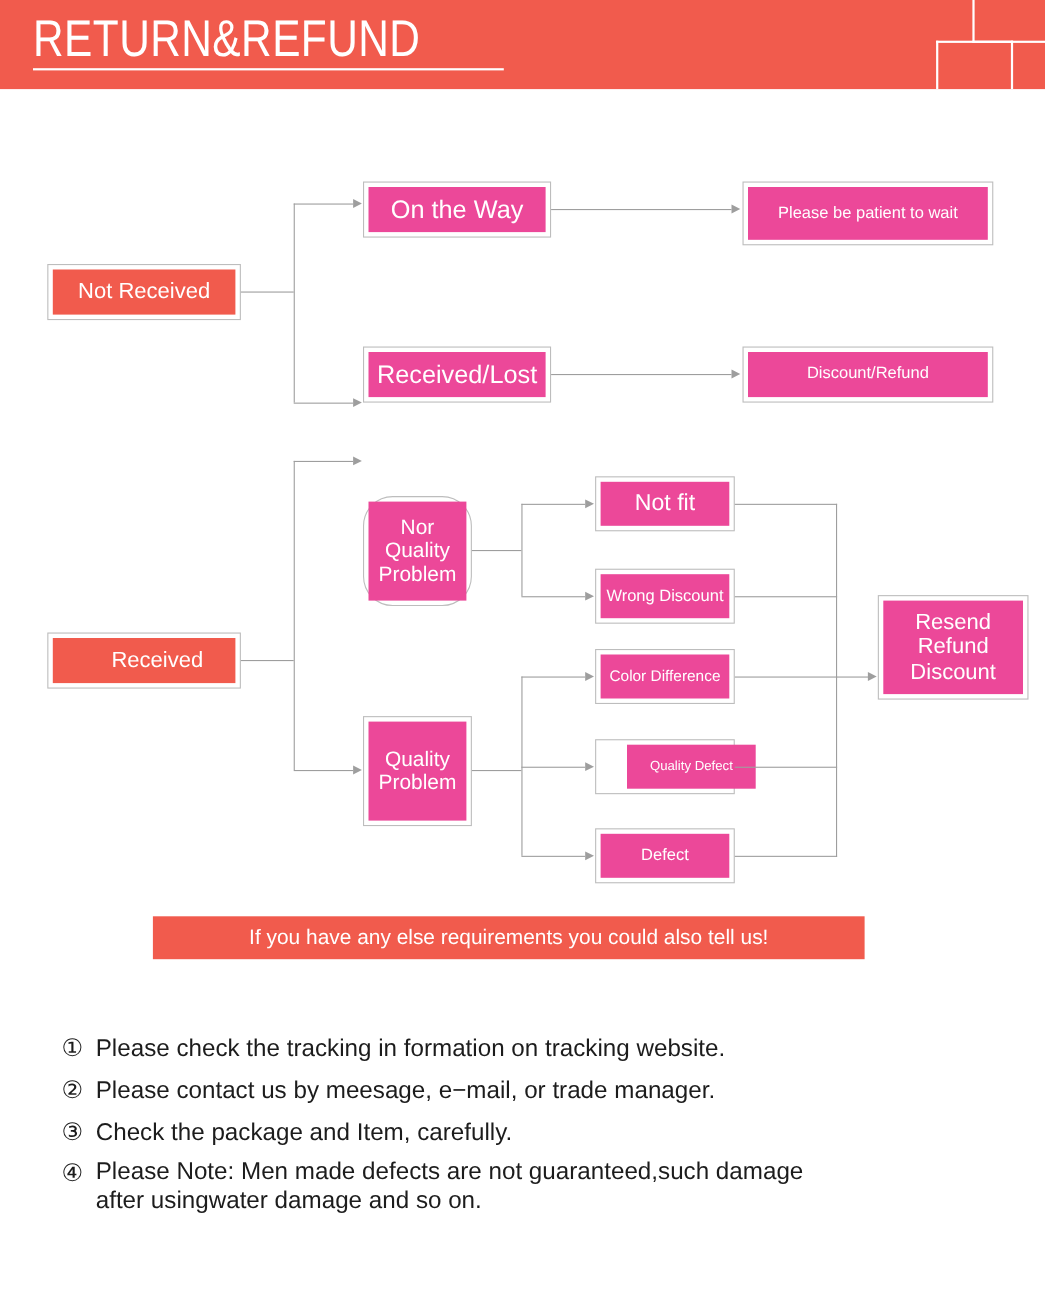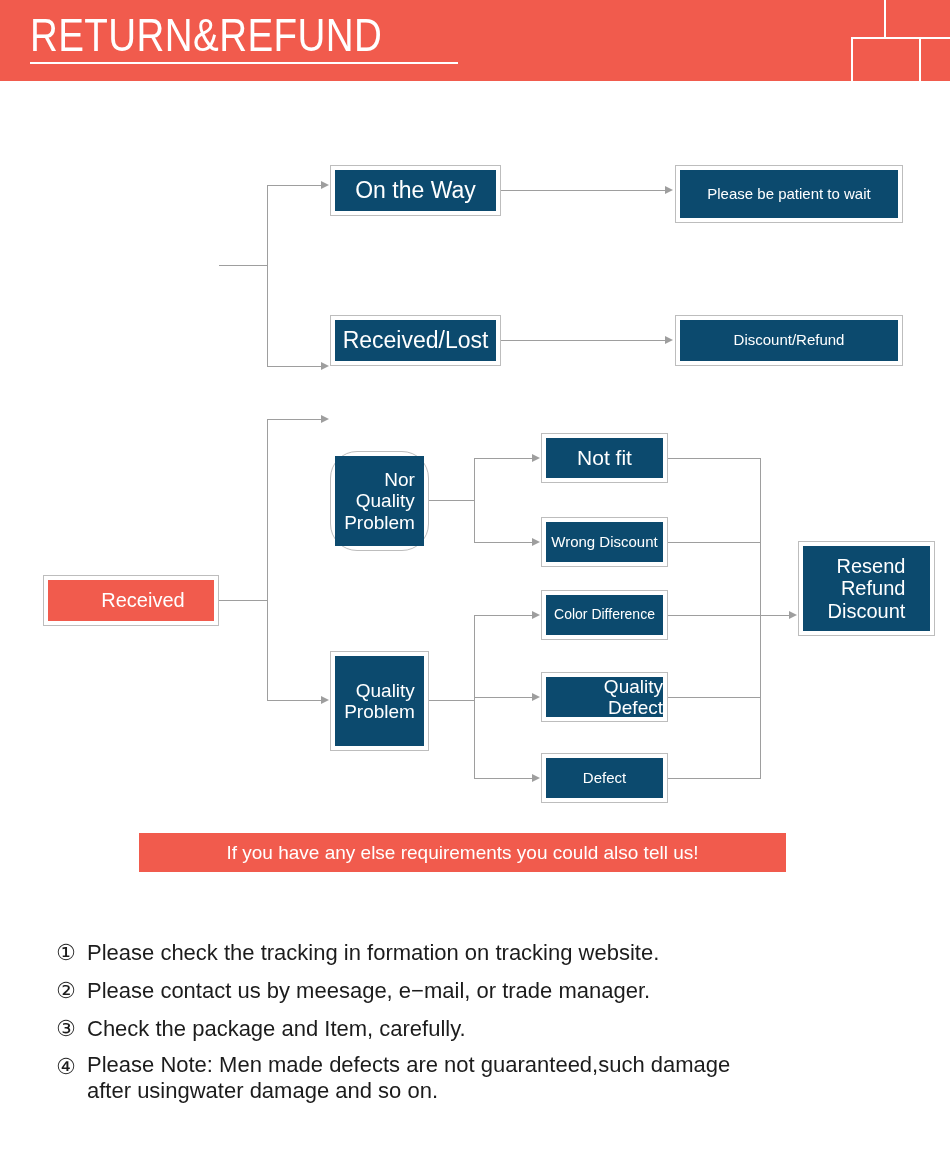--- a/index.html
+++ b/index.html
@@ -46,21 +46,21 @@
     padding:4px;
   }
   .node-inner{
     width:100%;height:100%;box-sizing:border-box;
     display:flex;align-items:center;justify-content:center;
     text-align:center;
     color:#ffffff;
     line-height:1.12;
     white-space:pre-line;
   }
-  .node.dark .node-inner{background:#0c4a6e;text-align:right;}
+  .node.dark .node-inner{background:#ec4899;}
   .node.red  .node-inner{background:#f15b4d;}
 
   
   .ln{position:absolute;background:#9e9e9e;}
   .lnh{height:1px;}
   .lnv{width:1px;}
   .arrow{
     position:absolute;width:0;height:0;
     border-top:4px solid transparent;
     border-bottom:4px solid transparent;
@@ -97,20 +97,23 @@
 
 <div class="banner">
   <div class="banner-title">RETURN&amp;REFUND</div>
   <div class="banner-underline"></div>
   <div class="deco deco-a"></div>
   <div class="deco deco-b"></div>
 </div>
 
 <div class="chart">
 
+  <div class="node red" style="left:43px;top:159px;width:176px;height:51px;">
+    <div class="node-inner" style="font-size:20px;">Not Received</div>
+  </div>
 
   <div class="ln lnh" style="left:219px;top:184px;width:48px;"></div>
 
   <div class="ln lnv" style="left:267px;top:104px;height:181px;"></div>
 
   <div class="ln lnh" style="left:267px;top:104px;width:54px;"></div>
   <div class="arrow" style="left:321px;top:100px;"></div>
 
   <div class="ln lnh" style="left:267px;top:285px;width:54px;"></div>
   <div class="arrow" style="left:321px;top:281px;"></div>
@@ -176,21 +179,21 @@
   <div class="node dark" style="left:541px;top:352px;width:127px;height:50px;">
     <div class="node-inner" style="font-size:21px;">Not fit</div>
   </div>
   <div class="node dark" style="left:541px;top:436px;width:127px;height:50px;">
     <div class="node-inner" style="font-size:15px;">Wrong Discount</div>
   </div>
   <div class="node dark" style="left:541px;top:509px;width:127px;height:50px;">
     <div class="node-inner" style="font-size:14px;">Color Difference</div>
   </div>
   <div class="node dark" style="left:541px;top:591px;width:127px;height:50px;">
-    <div class="node-inner" style="font-size:19px;">Quality Defect</div>
+    <div class="node-inner" style="font-size:12px;margin-left:24px;">Quality Defect</div>
   </div>
   <div class="node dark" style="left:541px;top:672px;width:127px;height:50px;">
     <div class="node-inner" style="font-size:15px;">Defect</div>
   </div>
 
   <div class="ln lnh" style="left:668px;top:377px;width:93px;"></div>
   <div class="ln lnh" style="left:668px;top:461px;width:93px;"></div>
   <div class="ln lnh" style="left:668px;top:534px;width:93px;"></div>
   <div class="ln lnh" style="left:668px;top:616px;width:93px;"></div>
   <div class="ln lnh" style="left:668px;top:697px;width:93px;"></div>

